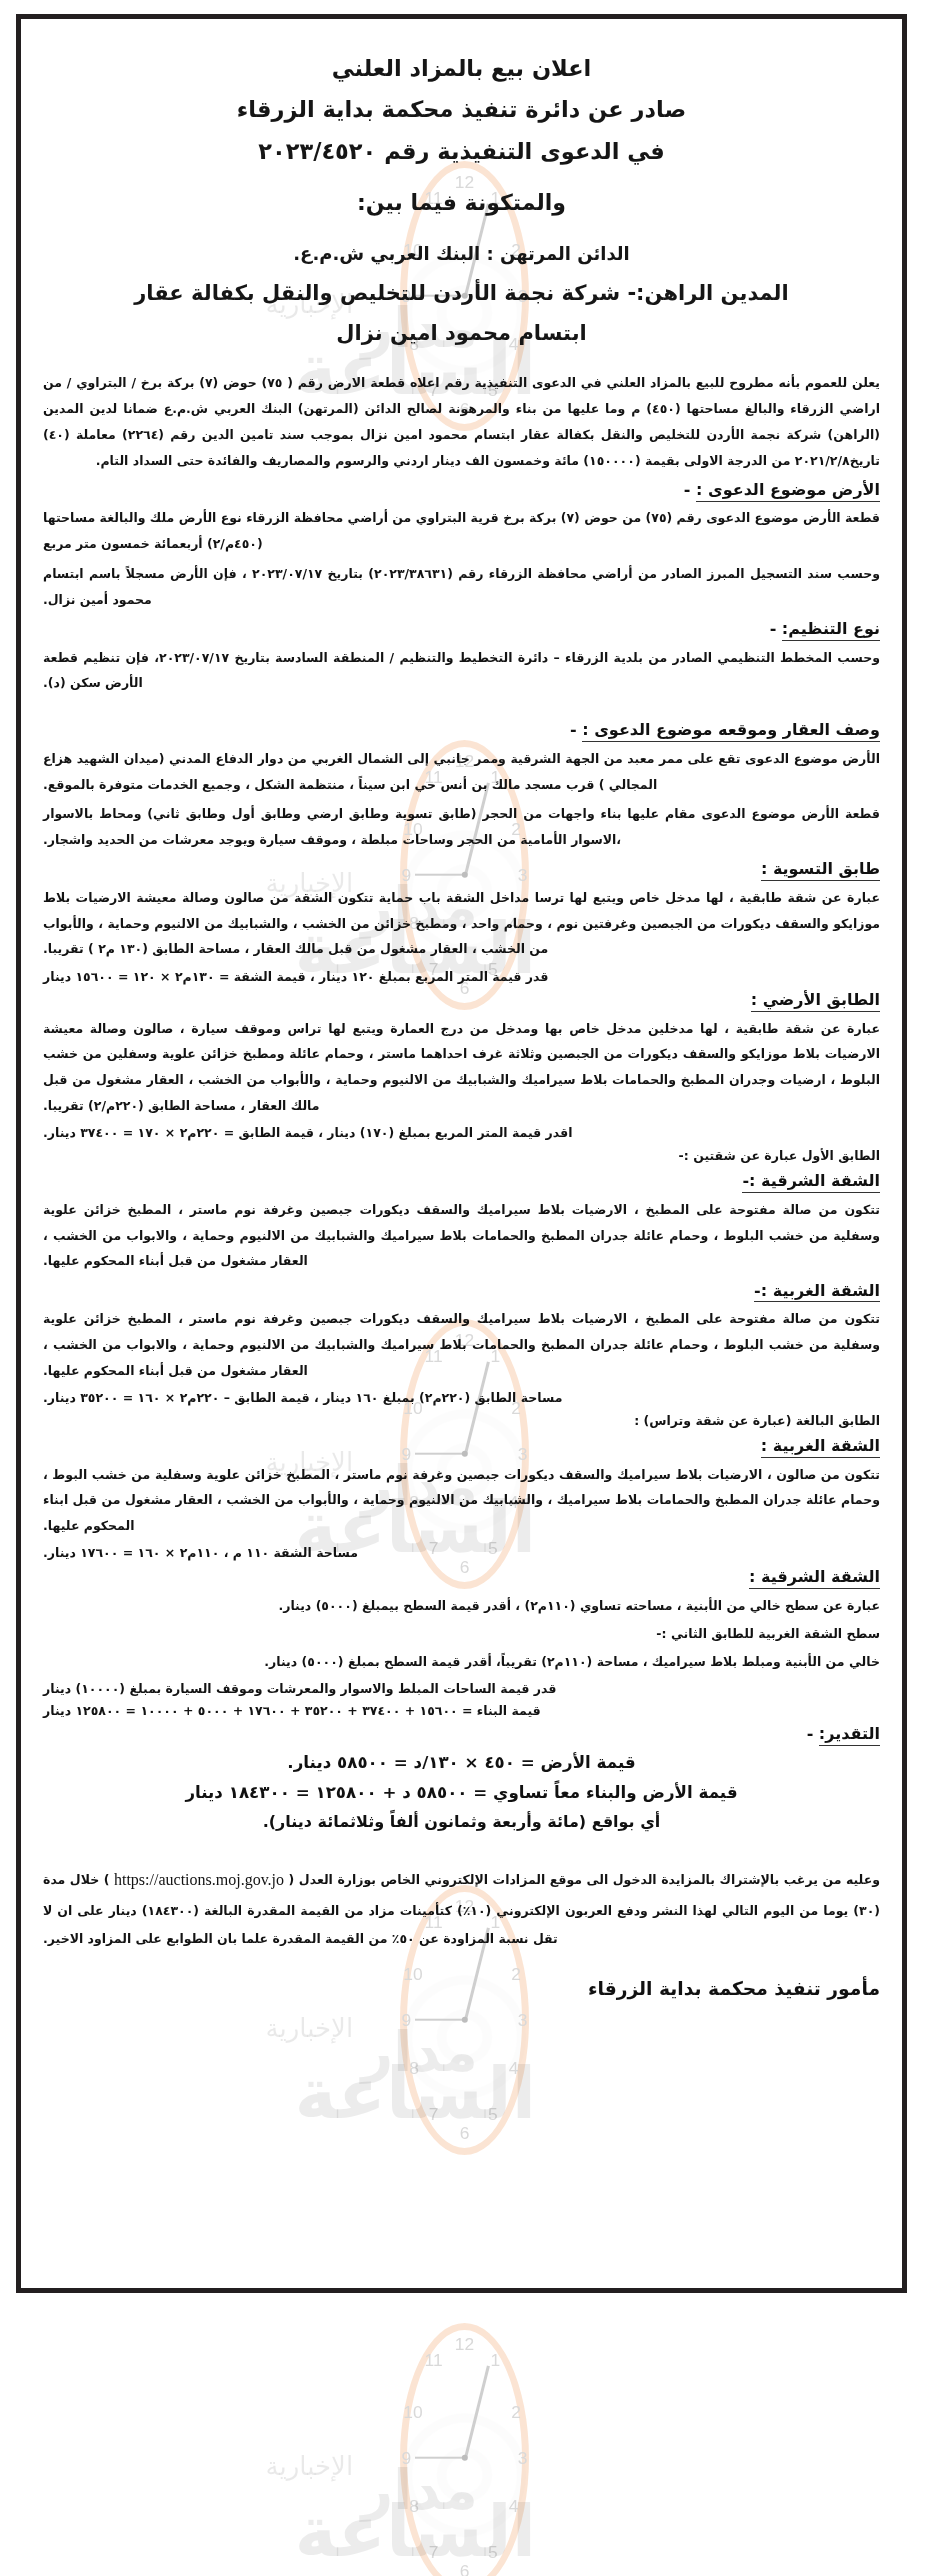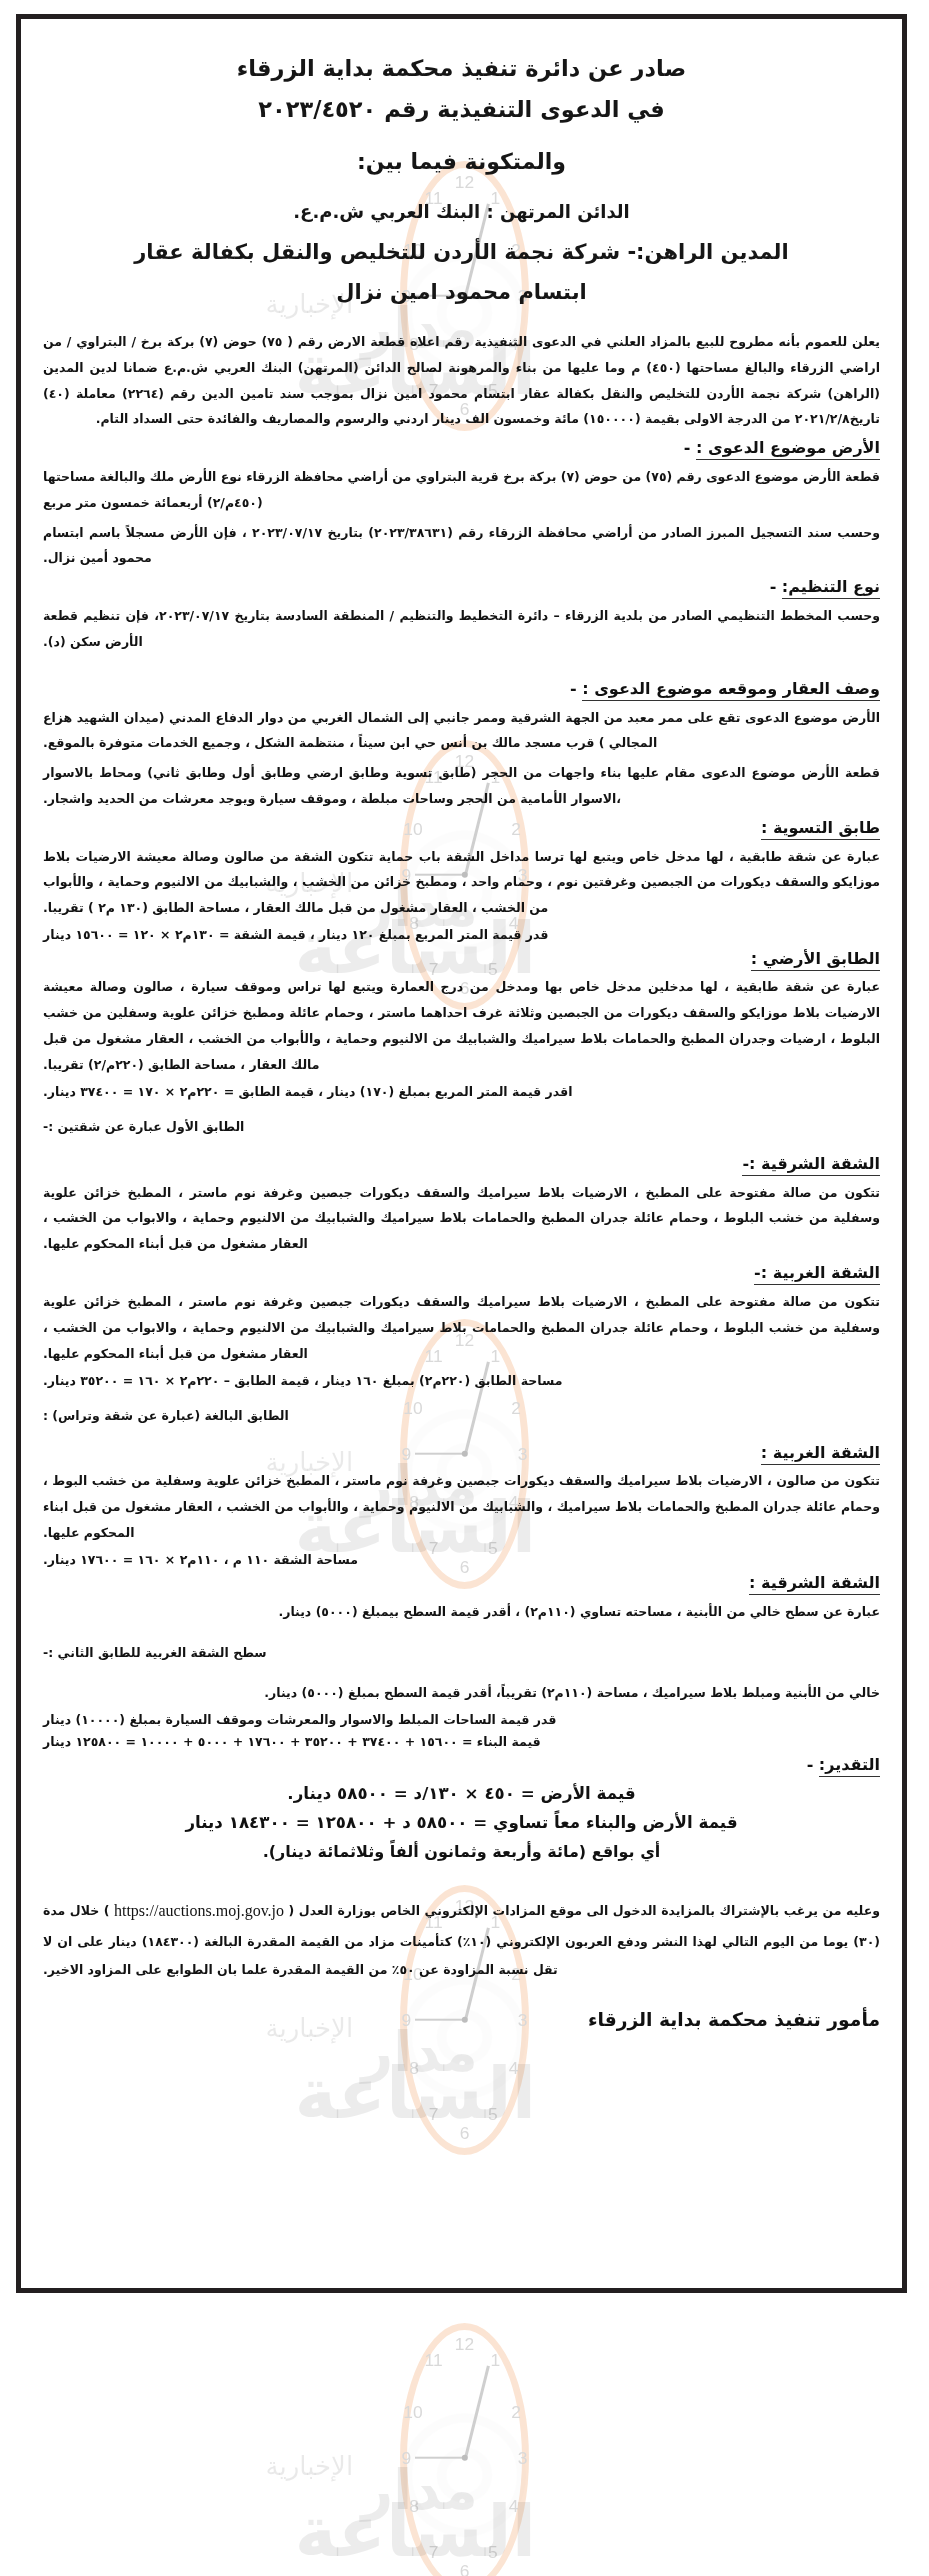--- a/index.html
+++ b/index.html
@@ -173,22 +173,22 @@
     margin: 2.6px 0 3.9px 0;
     text-align: justify;
     text-align-last: left;
     letter-spacing: -0.1px;
   }
   p.para.plain { text-align: right; text-align-last: right; }
   p.sub {
     font-size: 12.5px;
     font-weight: bold;
     color: #131313;
-    margin: 20px 0;
-    text-align: left;
+    margin: 8px 0;
+    text-align: right;
     direction: rtl;
   }
   p.calc {
     font-size: 12.5px;
     font-weight: bold;
     color: #131313;
     margin: 6.4px 0 5.1px 0;
     text-align: left;
     direction: rtl;
   }
@@ -357,20 +357,21 @@
     <div class="ikhbariya">الإخبارية</div>
     <div class="madar madar-1">مدار</div>
     <div class="madar madar-2">الساعة</div>
   </div>
 </div>
 
 <div class="doc-frame">
  <div class="doc-inner">
 
   <div>
+    <div class="hdr l1">اعلان بيع بالمزاد العلني</div>
     <div class="hdr l2">صادر عن دائرة تنفيذ محكمة بداية الزرقاء</div>
     <div class="hdr l3">في الدعوى التنفيذية رقم ٢٠٢٣/٤٥٢٠</div>
     <div class="hdr l4">والمتكونة فيما بين:</div>
     <div class="hdr party">الدائن المرتهن : البنك العربي ش.م.ع.</div>
     <div class="hdr party-big">المدين الراهن:- شركة نجمة الأردن للتخليص والنقل بكفالة عقار</div>
     <div class="hdr party-name">ابتسام محمود امين نزال</div>
   </div>
 
   <div class="body-block">يعلن للعموم بأنه مطروح للبيع بالمزاد العلني في الدعوى التنفيذية رقم اعلاه قطعة الارض رقم ( ٧٥) حوض (٧) بركة برخ / البتراوي / من اراضي الزرقاء والبالغ مساحتها (٤٥٠) م وما عليها من بناء والمرهونة لصالح الدائن (المرتهن) البنك العربي ش.م.ع ضمانا لدين المدين (الراهن) شركة نجمة الأردن للتخليص والنقل بكفالة عقار ابتسام محمود امين نزال بموجب سند تامين الدين رقم (٢٢٦٤) معاملة (٤٠) تاريخ٢٠٢١/٢/٨ من الدرجة الاولى بقيمة (١٥٠٠٠٠) مائة وخمسون الف دينار اردني والرسوم والمصاريف والفائدة حتى السداد التام.</div>
 

